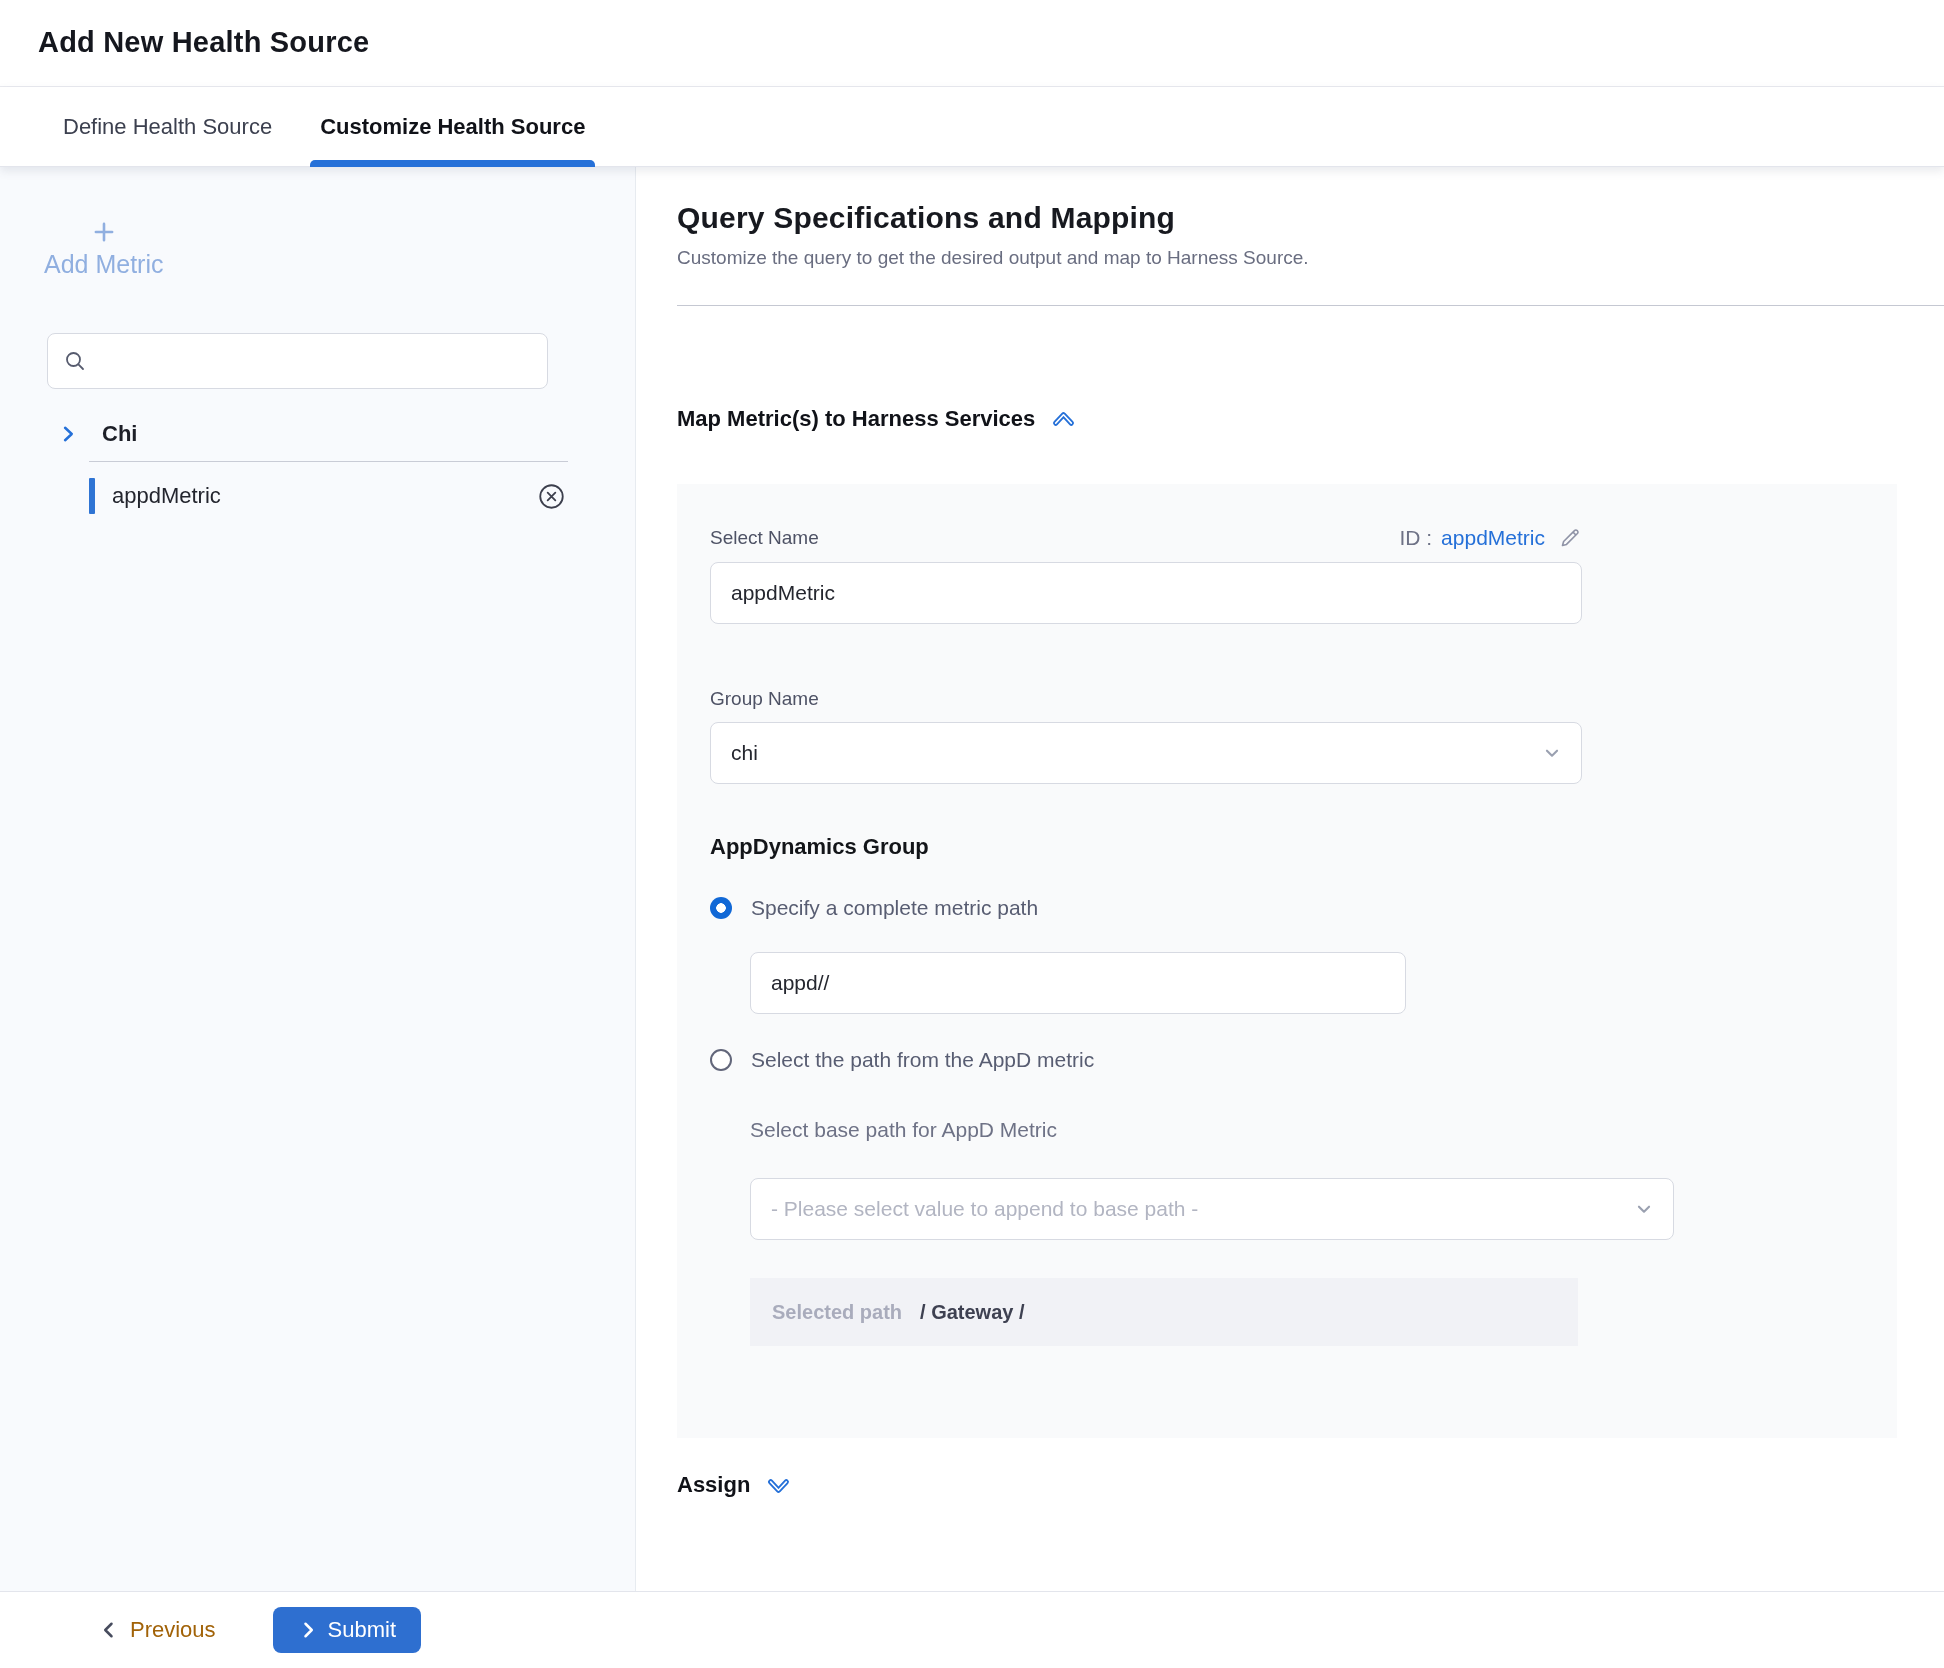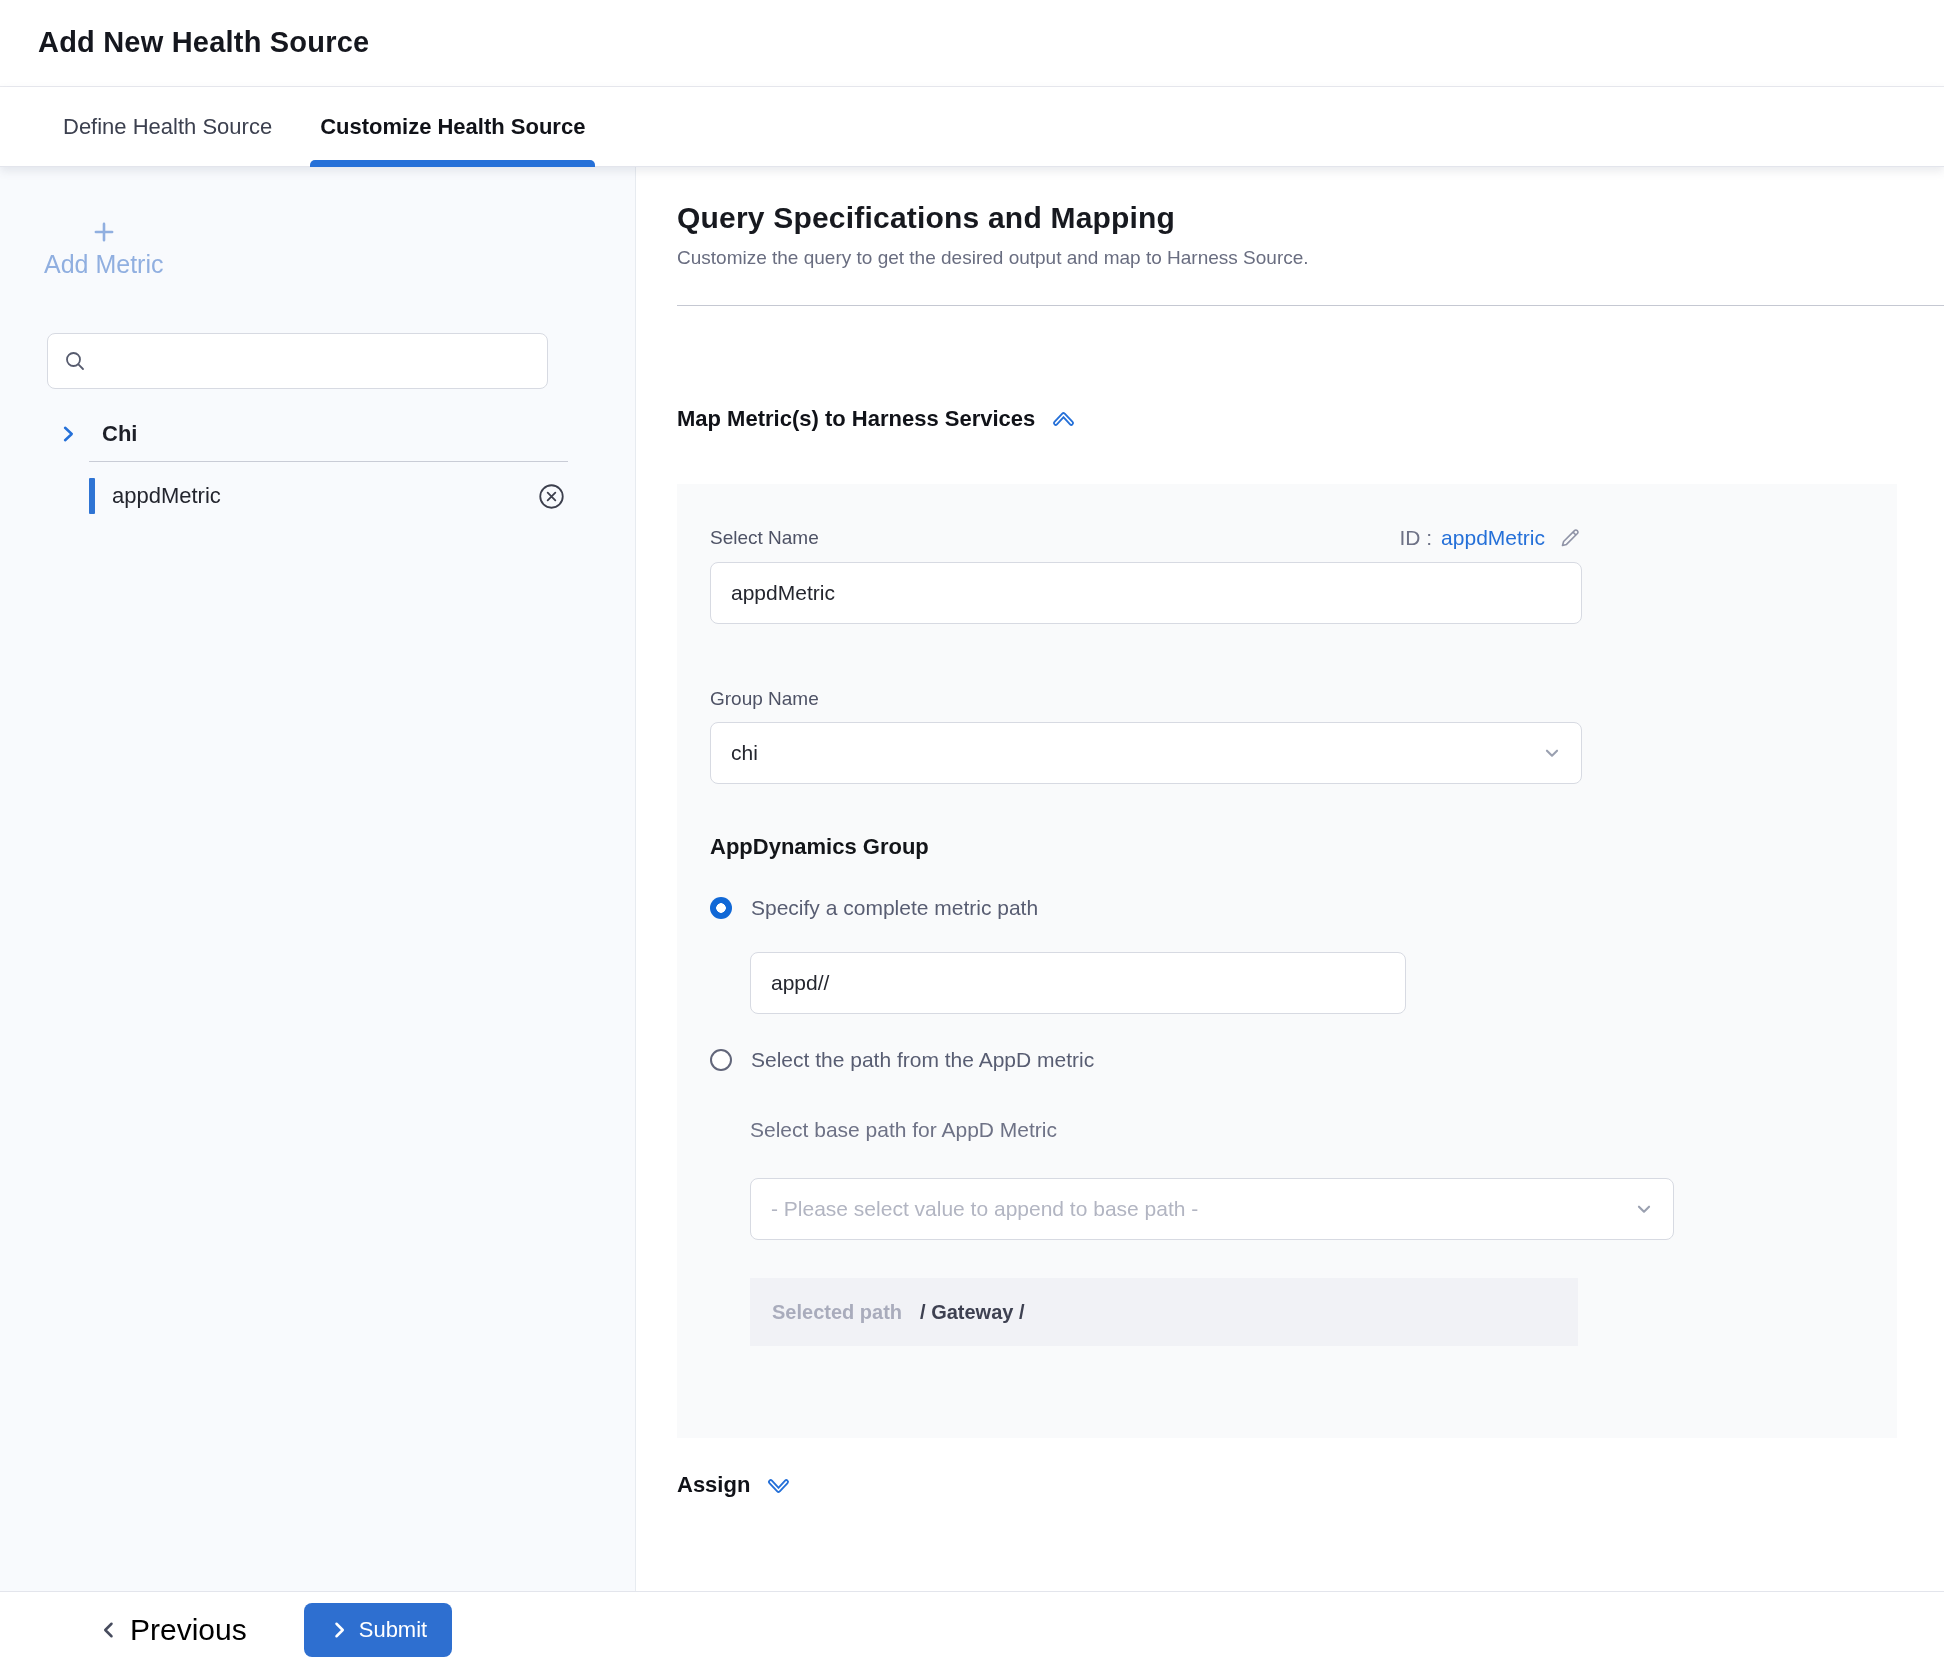--- a/index.html
+++ b/index.html
@@ -124,25 +124,25 @@
   .sp-value { font-size:20px; font-weight:600; color:#3e4151; }
 
   
   .app-footer {
     flex:0 0 77px; border-top:1px solid #e3e5ec; background:#fff;
     display:flex; align-items:center; padding-left:99px; gap:57px;
     position:relative; z-index:3;
   }
   .btn-previous {
     display:inline-flex; align-items:center; gap:11px; border:none; background:none;
-    font-size:30px; color:#000000; font-family:inherit; cursor:pointer;
+    font-size:22px; color:#a16207; font-family:inherit; cursor:pointer;
   }
   .prev-chevron { width:20px; height:20px; color:#474c5e; }
   .btn-submit {
-    display:inline-flex; align-items:center; gap:10px; height:54px; padding:0 25px;
+    display:inline-flex; align-items:center; gap:10px; height:46px; padding:0 25px;
     background:#2e6fd0; color:#fff; border:none; border-radius:8px;
     font-size:22px; font-family:inherit; cursor:pointer;
   }
   .submit-chevron { width:20px; height:20px; color:#ffffff; }
 
   svg { display:block; }
 </style>
 </head>
 <body>
 

